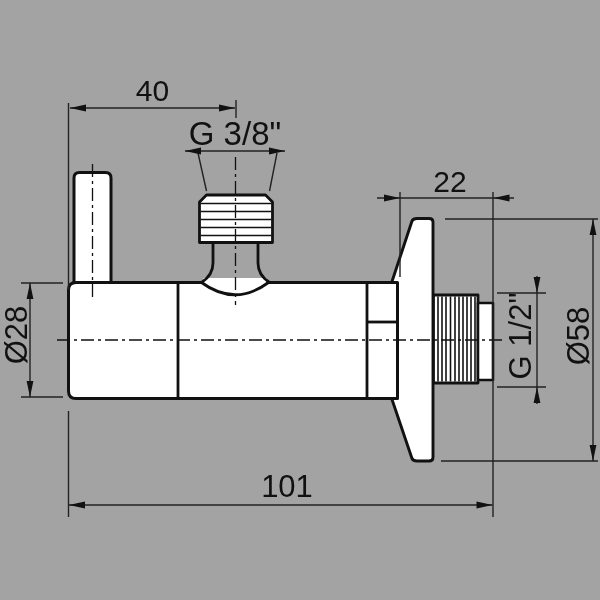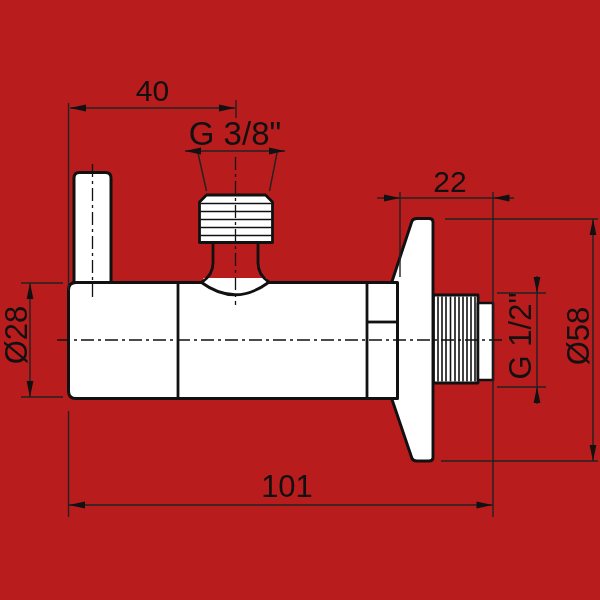--- a/index.html
+++ b/index.html
@@ -1,16 +1,16 @@
 <!DOCTYPE html>
 <html><head>
 <meta charset="utf-8">
 <style>
   html,body{margin:0;padding:0;background:#ffffff;}
-  .stage{position:relative;width:600px;height:600px;background:#b91c1c;overflow:hidden;}
+  .stage{position:relative;width:600px;height:600px;background:#a3a3a3;overflow:hidden;}
   svg{display:block;}
   text{font-family:"Liberation Sans", sans-serif;fill:#111111;}
 </style>
 </head>
 <body>
 
 <div class="stage">
 <svg width="600" height="600" viewBox="0 0 600 600">
 
   <path d="M391.5,283 L412,221 Q413.2,218.5 417,218.5 L429,218.5 Q433,218.5 433,222 L433,457.5 Q433,461 429,461 L417,461 Q413.2,461 412,458.5 L391.5,398 Z" fill="#ffffff" stroke="#111111" stroke-width="2.9" stroke-linejoin="round"></path>

